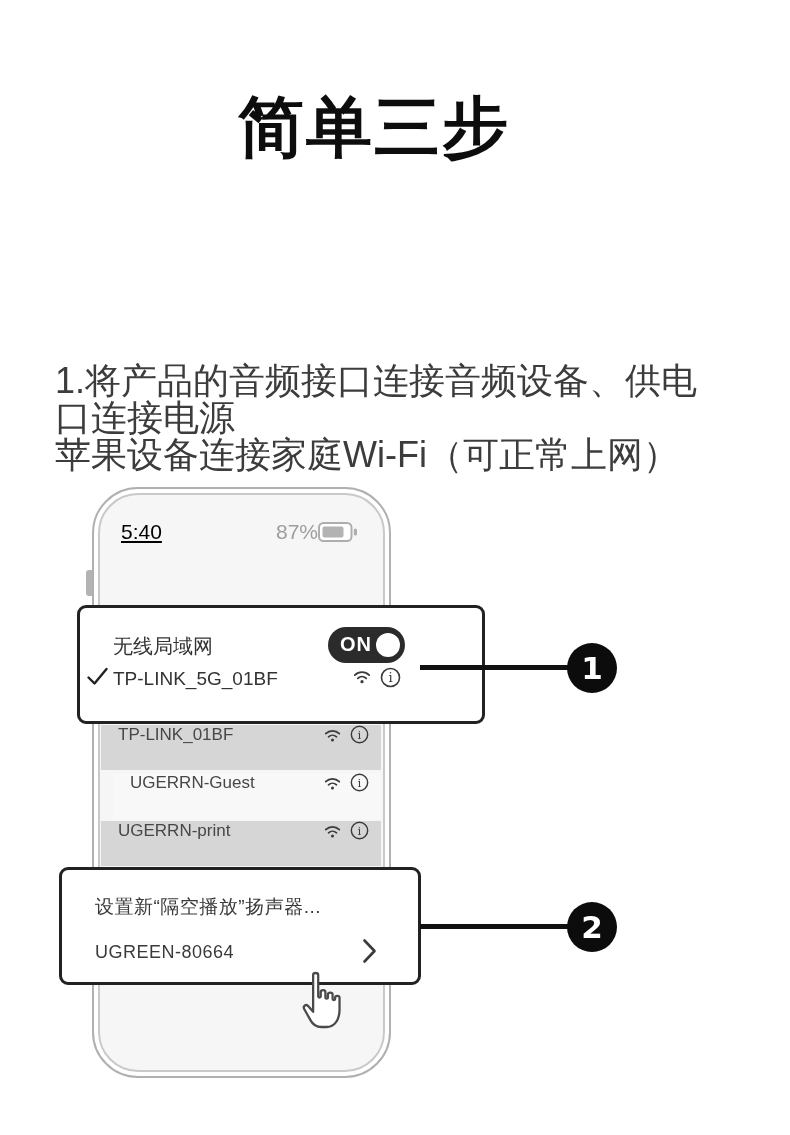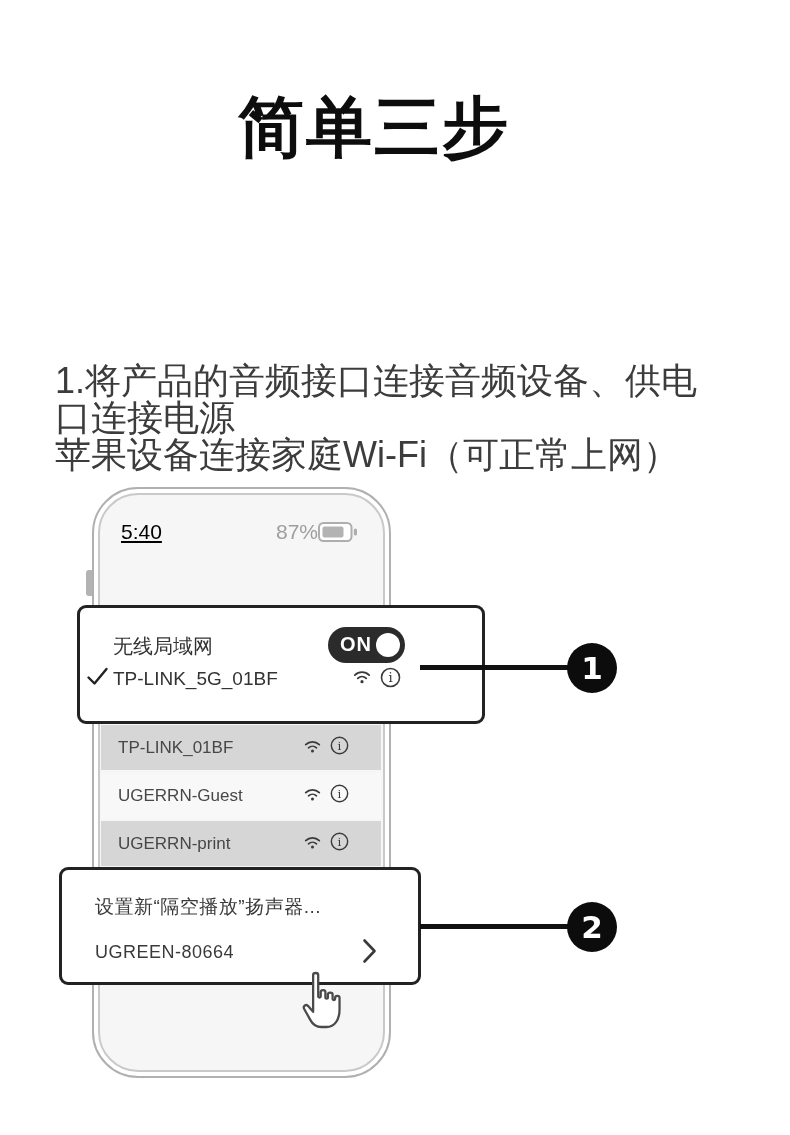--- a/index.html
+++ b/index.html
@@ -37,26 +37,26 @@
   .side-button{
     left:86px;top:570px;width:8px;height:26px;background:#b3b3b3;border-radius:3px;
   }
   .status-time{left:121px;top:520px;font-size:21px;color:#000000;text-decoration:underline;}
   .status-pct{left:276px;top:520px;font-size:21px;color:#9e9e9e;}
   .battery{left:318px;top:522px;}
 
   
   .rows{left:101px;top:725px;width:280px;}
   .net-row{
-    position:relative;display:flex;align-items:center;
-    padding-left:17px;padding-right:32px;box-sizing:border-box;
+    position:relative;display:flex;align-items:flex-start;
+    padding-left:17px;padding-right:12px;box-sizing:border-box;
     font-size:17px;color:#474747;cursor:pointer;
   }
   .row-gray{background:#d6d6d6;height:45px;margin-bottom:3px;}
-  .row-light{background:#f8f8f8;height:46px;margin-bottom:2px;}
+  .row-light{background:#f8f8f8;height:46px;margin-bottom:2px;margin-left:12px;}
   .row-icons{margin-left:auto;display:flex;align-items:center;gap:9px;}
 
   
   .panel{
     background:#ffffff;border:3px solid #222222;border-radius:9px;
     box-sizing:border-box;
   }
   .panel-1{left:59px;top:605px;width:408px;height:119px;margin-left:18px;}
   .panel-2{left:59px;top:867px;width:362px;height:118px;}
   .wlan-label{left:33px;top:25px;font-size:20px;color:#333333;}

